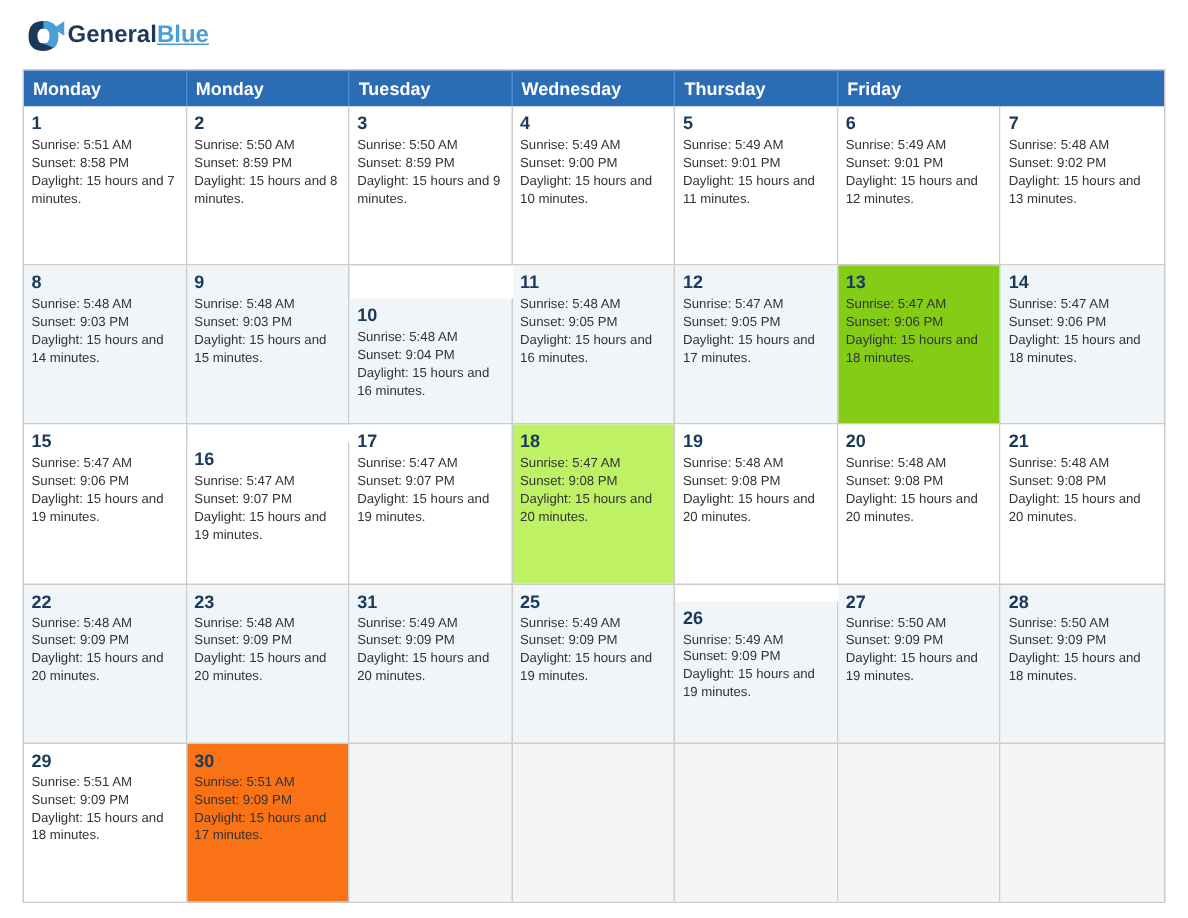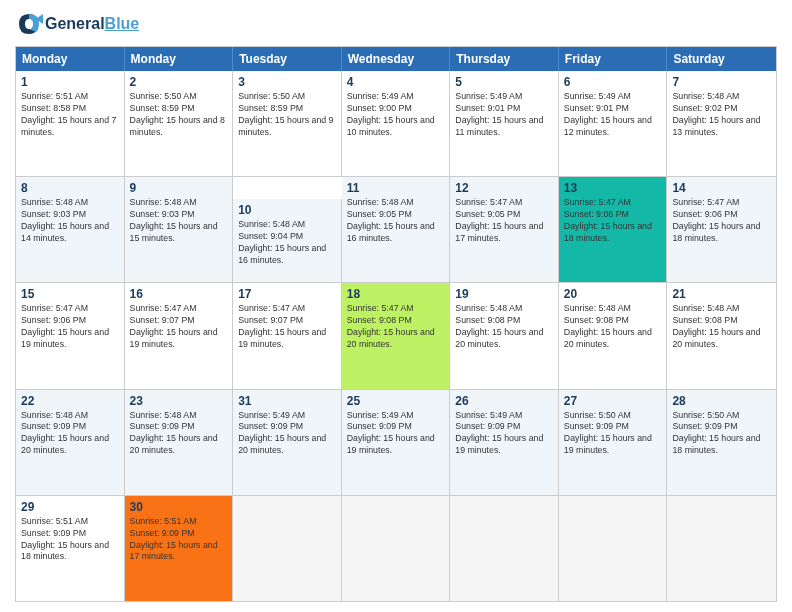--- a/index.html
+++ b/index.html
@@ -120,21 +120,20 @@
   </div>
 
   <div class="calendar">
     <div class="cal-header-row">
       <div class="cal-header-cell">Monday</div>
       <div class="cal-header-cell">Monday</div>
       <div class="cal-header-cell">Tuesday</div>
       <div class="cal-header-cell">Wednesday</div>
       <div class="cal-header-cell">Thursday</div>
       <div class="cal-header-cell">Friday</div>
-      <div class="cal-header-cell">Saturday</div>
     </div>
     <div class="cal-body" id="cal-body">
     <div class="cal-row">
           <div class="cal-cell" style="background: rgb(255, 255, 255);">
         <div class="day-num">1</div>
         <div class="day-info">
           Sunrise: 5:51 AM<br>
           Sunset: 8:58 PM<br>
           Daylight: 15 hours and 7 minutes.
         </div>
@@ -222,21 +221,21 @@
         </div>
       </div>
           <div class="cal-cell" style="background: rgb(240, 245, 250);">
         <div class="day-num">12</div>
         <div class="day-info">
           Sunrise: 5:47 AM<br>
           Sunset: 9:05 PM<br>
           Daylight: 15 hours and 17 minutes.
         </div>
       </div>
-          <div class="cal-cell" style="background: #14b8a6;">
+          <div class="cal-cell" style="background: #84cc16;">
         <div class="day-num">13</div>
         <div class="day-info">
           Sunrise: 5:47 AM<br>
           Sunset: 9:06 PM<br>
           Daylight: 15 hours and 18 minutes.
         </div>
       </div>
           <div class="cal-cell" style="background: rgb(240, 245, 250);">
         <div class="day-num">14</div>
         <div class="day-info">
@@ -248,21 +247,21 @@
         </div>
         <div class="cal-row">
           <div class="cal-cell" style="background: rgb(255, 255, 255);">
         <div class="day-num">15</div>
         <div class="day-info">
           Sunrise: 5:47 AM<br>
           Sunset: 9:06 PM<br>
           Daylight: 15 hours and 19 minutes.
         </div>
       </div>
-          <div class="cal-cell" style="background: rgb(255, 255, 255);">
+          <div class="cal-cell" style="background: rgb(255, 255, 255); margin-top: 12px;">
         <div class="day-num">16</div>
         <div class="day-info">
           Sunrise: 5:47 AM<br>
           Sunset: 9:07 PM<br>
           Daylight: 15 hours and 19 minutes.
         </div>
       </div>
           <div class="cal-cell" style="background: rgb(255, 255, 255);">
         <div class="day-num">17</div>
         <div class="day-info">
@@ -330,21 +329,21 @@
         </div>
       </div>
           <div class="cal-cell" style="background: rgb(240, 245, 250);">
         <div class="day-num">25</div>
         <div class="day-info">
           Sunrise: 5:49 AM<br>
           Sunset: 9:09 PM<br>
           Daylight: 15 hours and 19 minutes.
         </div>
       </div>
-          <div class="cal-cell" style="background: rgb(240, 245, 250);">
+          <div class="cal-cell" style="background: rgb(240, 245, 250); margin-top: 11px;">
         <div class="day-num">26</div>
         <div class="day-info">
           Sunrise: 5:49 AM<br>
           Sunset: 9:09 PM<br>
           Daylight: 15 hours and 19 minutes.
         </div>
       </div>
           <div class="cal-cell" style="background: rgb(240, 245, 250);">
         <div class="day-num">27</div>
         <div class="day-info">

